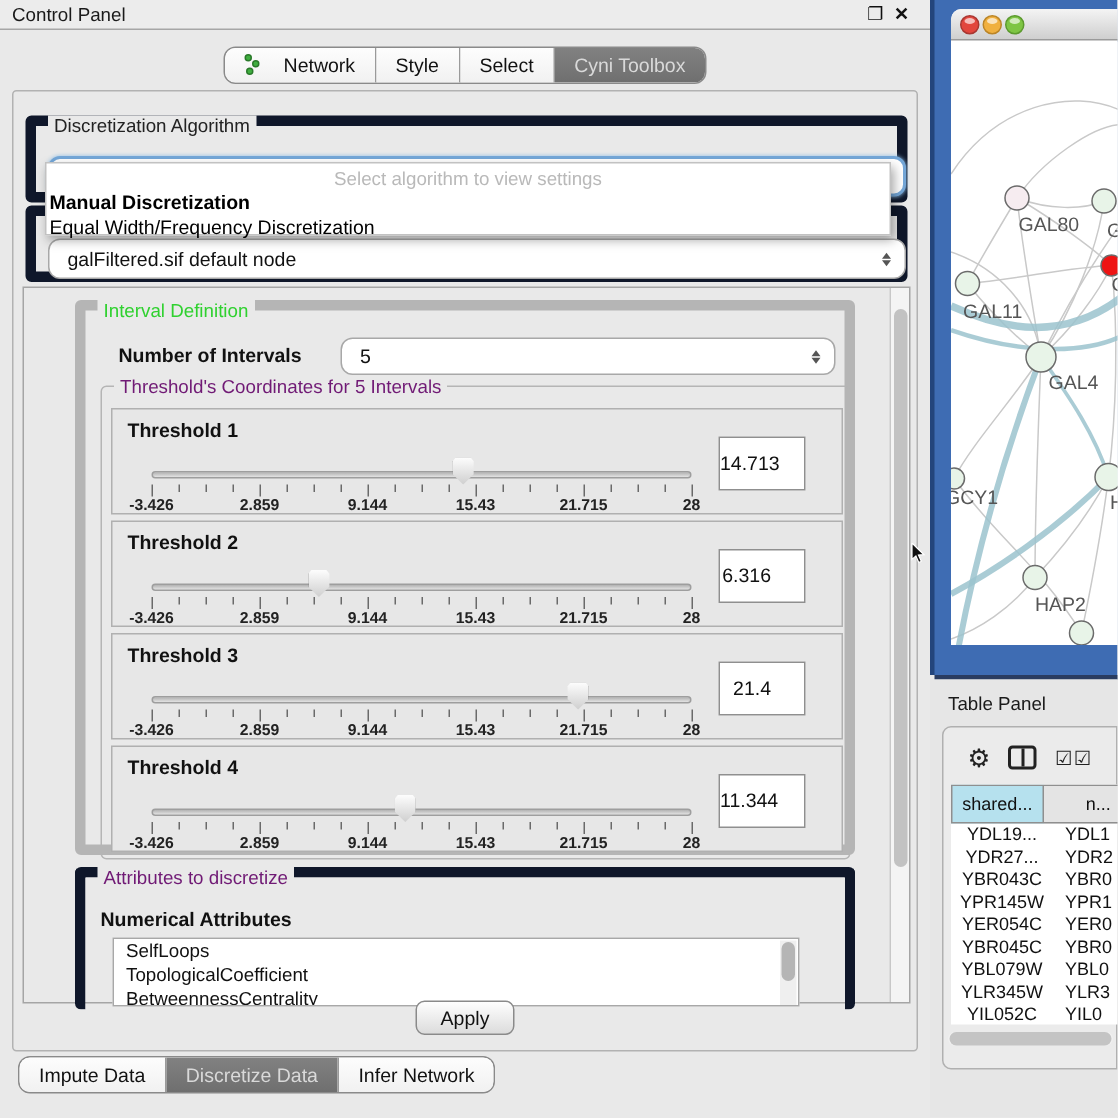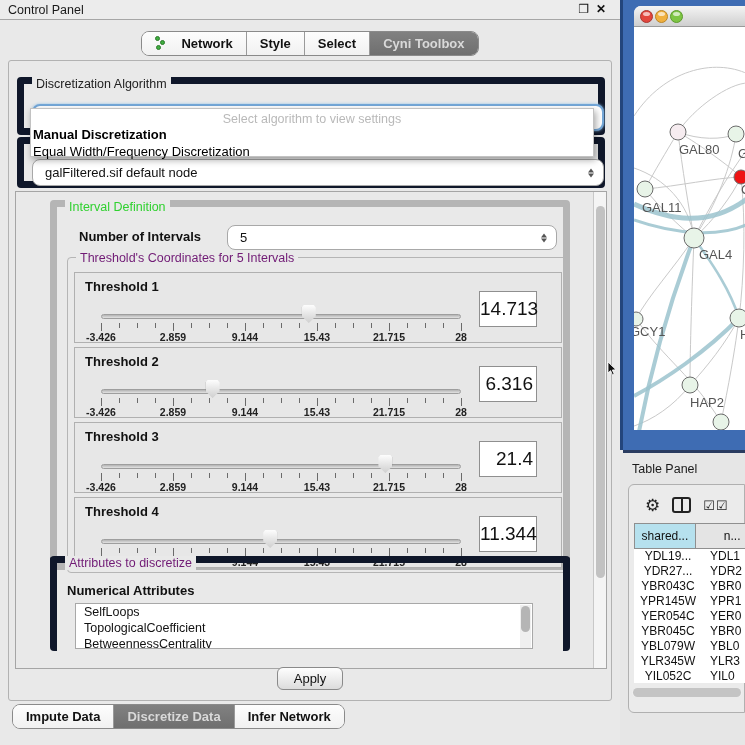--- a/index.html
+++ b/index.html
@@ -9,21 +9,21 @@
   
   .left-col { position:absolute; left:0; top:0; width:620px; height:745px; background:#e9e9e9; }
 
   .titlebar { position:absolute; left:0; top:0; width:620px; height:20px; background:#ececec; border-bottom:1px solid #a6a6a6; display:flex; align-items:center; }
   .titlebar .t-title { margin-left:8px; font-size:12.5px; color:#1a1a1a; }
   .titlebar .t-icons { position:absolute; right:14px; top:2px; display:flex; gap:7px; }
   .t-icons span { font-size:12px; color:#111; font-weight:bold; cursor:default; }
 
   .tabbar { position:absolute; left:0; top:28px; width:620px; height:30px; display:flex; justify-content:center; align-items:center; }
   .tabset { display:flex; border:1px solid #8a8a8a; border-radius:8px; overflow:hidden; background:#fbfbfb; height:25px; }
-  .tab { display:flex; align-items:center; gap:15px; padding:0 13px; font-size:13px; font-weight:bold; color:#111;
+  .tab { display:flex; align-items:center; gap:15px; padding:0 13px; font-size:13px; font-weight:normal; color:#111;
          background:linear-gradient(#fdfdfd,#f1f1f1); border-right:1px solid #9a9a9a; cursor:default; }
   .tab:last-child { border-right:none; }
   .tab.selected { background:linear-gradient(#818181,#6f6f6f); color:#d9d9d9; }
   .net-icon { display:inline-block; width:11px; height:14px; position:relative; }
   .net-icon i { position:absolute; width:5px; height:5px; border-radius:50%; background:#3fae3f; border:1px solid #2a7a2a; }
   .net-icon i:nth-child(1){ left:0; top:0; }
   .net-icon i:nth-child(2){ left:5px; top:4px; }
   .net-icon i:nth-child(3){ left:1px; top:9px; }
 
   .outer-panel { position:absolute; left:8px; top:60px; width:604px; height:641px; background:#e9e9e9; border:1px solid #b2b2b2; border-radius:3px; }
@@ -63,23 +63,23 @@
   .thresh-group { position:absolute; left:10px; top:50px; width:500px; height:316px; border:1px solid #b5b5b5; border-radius:4px; }
 
   .tbox { position:absolute; left:6px; width:488px; height:71px; background:#e7e7e7; border:1px solid #b0b0b0; }
   .tbox .tlabel { position:absolute; left:10px; top:6px; font-weight:bold; font-size:13px; }
   .track { position:absolute; left:26px; top:41px; width:360px; height:5px; border-radius:3px; background:linear-gradient(#b3b3b3,#e3e3e3); border:1px solid #9e9e9e; }
   .thumb-sl { position:absolute; top:32px; width:14px; height:18px; background:linear-gradient(#fdfdfd,#cfcfcf);
               clip-path:polygon(50% 100%, 0 62%, 0 14%, 14% 0, 86% 0, 100% 14%, 100% 62%); filter:drop-shadow(0 0 1px #777); }
   .tick { position:absolute; width:1px; background:#6a6a6a; }
   .ticklab { position:absolute; width:44px; text-align:center; font-size:10.5px; font-weight:bold; color:#222; }
   .vbox { position:absolute; left:404px; top:18px; width:58px; height:36px; background:#fff; border:1px solid #8f8f8f;
-          font-size:19px; color:#111; text-align:right; line-height:34px; padding-right:3px; }
-
-  .attr-group { left:34px; top:364px; width:520px; height:95px; border-bottom:none; }
+          font-size:13px; color:#111; text-align:right; line-height:34px; padding-right:22px; }
+
+  .attr-group { left:34px; top:386px; width:520px; height:95px; border-bottom:none; }
   .attr-sub { position:absolute; left:10px; top:20px; font-weight:bold; font-size:13px; }
   .attr-list { position:absolute; left:18px; top:40px; width:458px; height:46px; background:#fff; border:1px solid #a8a8a8; overflow:hidden; }
   .attr-item { font-size:12.5px; padding-left:8px; line-height:16px; color:#111; }
   .list-scroll { position:absolute; right:1px; top:1px; width:11px; height:44px; background:#efefef; }
   .list-scroll .thumb { position:absolute; left:1px; top:1px; width:9px; height:26px; background:#b5b5b5; border-radius:5px; }
 
   .apply-row { position:absolute; left:0; bottom:6px; width:602px; height:32px; display:flex; justify-content:center; align-items:center; }
   .apply-btn { min-width:66px; height:23px; background:linear-gradient(#fefefe,#dcdcdc); border:1px solid #8a8a8a; border-radius:6px; font-size:13px; color:#111; padding:0 12px; cursor:default; }
 
   .bottom-tabbar { position:absolute; left:12px; top:704px; width:620px; display:flex; justify-content:flex-start; }

